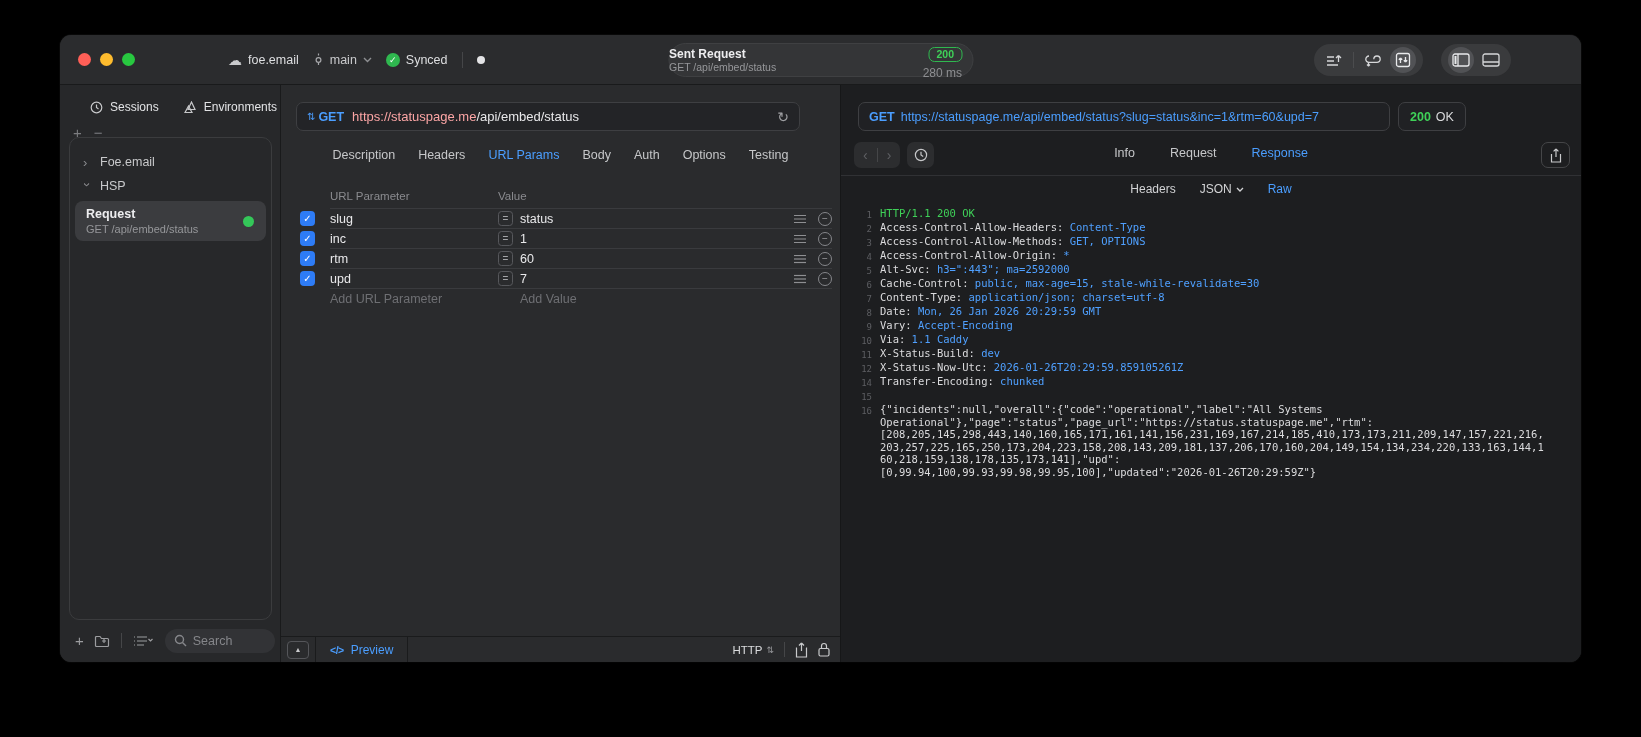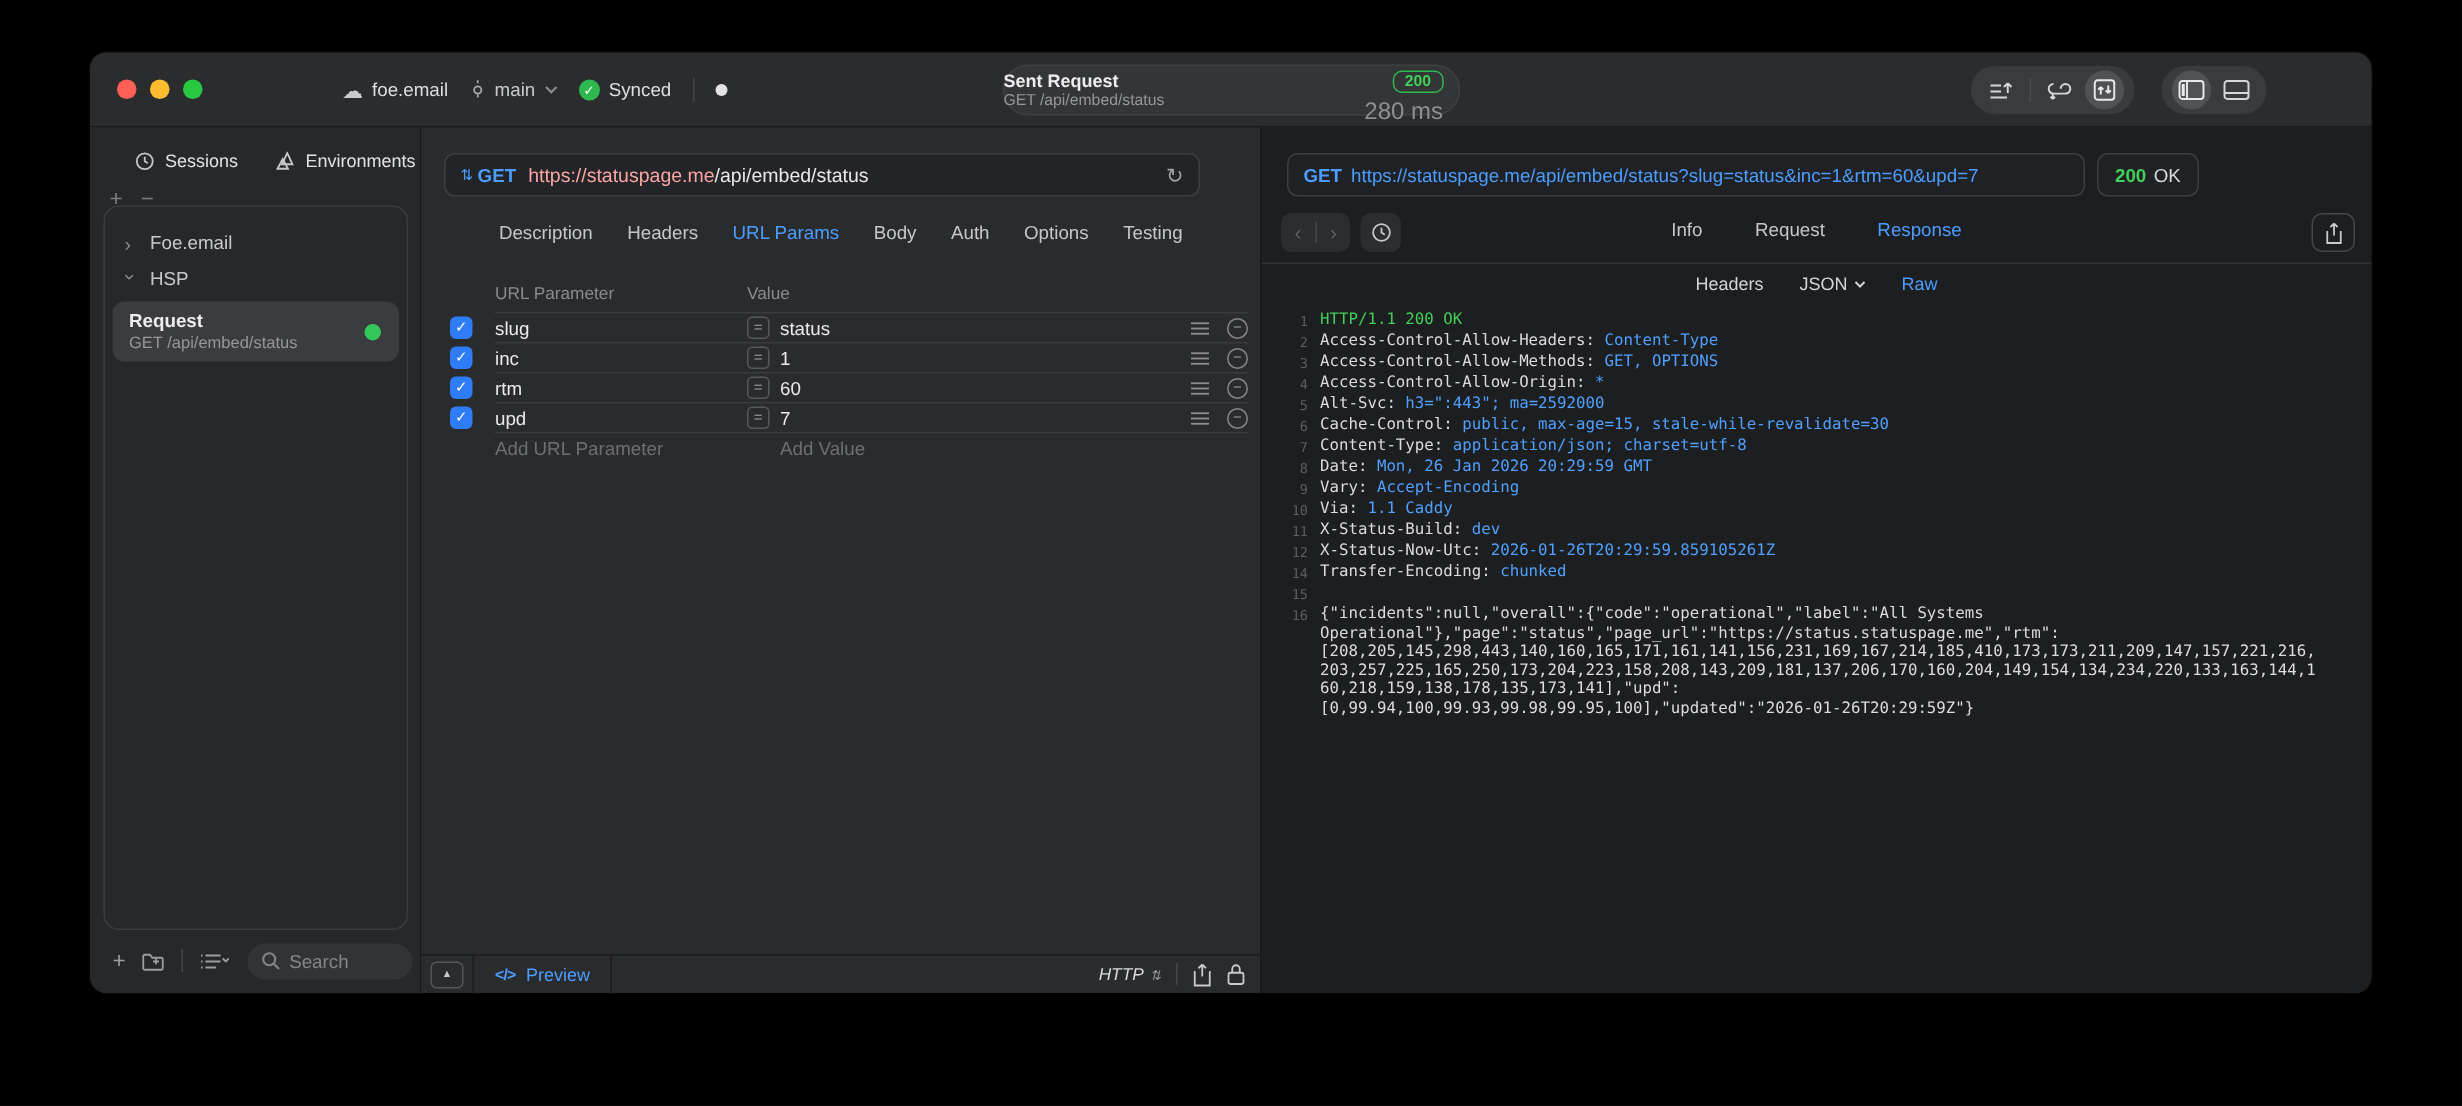--- a/index.html
+++ b/index.html
@@ -26,21 +26,21 @@
 
   .center-pill { position:absolute; left:50%; top:8px; transform:translateX(-50%);
     width:305px; height:34px; background:#343537; border:1px solid #3F4042; border-radius:17px; }
   .pill-mid { position:absolute; left:0; right:0; top:0; bottom:0; display:flex;
     flex-direction:column; align-items:flex-start; justify-content:center; }
   .pill-title { font-size:12px; font-weight:700; color:#EDEDEF; line-height:14px; }
   .pill-sub { font-size:10.5px; color:#96979A; line-height:12px; }
   .pill-right { position:absolute; right:10px; top:3px; display:flex; flex-direction:column; align-items:flex-end; }
   .code-badge { border:1.5px solid #2FB84F; color:#3FD158; font-size:10.5px; font-weight:700;
     border-radius:6px; padding:0 7px; line-height:13px; }
-  .pill-ms { font-size:16px; color:#8E8F92; margin-top:4px; }
+  .pill-ms { font-size:12px; color:#8E8F92; margin-top:4px; }
 
   .tb-group { position:absolute; top:9px; height:32px; background:#3A3B3D; border-radius:16px;
     display:flex; align-items:center; padding:0 7px; gap:4px; color:#D6D7D9; }
   .g1 { right:158px; } .g2 { right:70px; }
   .tb-ic { width:26px; height:26px; border-radius:50%; display:flex; align-items:center; justify-content:center; }
   .tb-ic.on { background:#515255; }
   .tb-gsep { width:1px; height:16px; background:#4B4C4E; margin:0 2px; }
 
   
   .content { position:absolute; top:50px; left:0; right:0; bottom:0; display:flex; }
@@ -107,21 +107,21 @@
   .p-add-name { width:190px; font-size:12.5px; color:#6E6F73; }
   .p-add-val { font-size:12.5px; color:#6E6F73; }
 
   .req-footer { position:absolute; bottom:0; left:0; right:0; height:26px; background:#2A2B2D;
     border-top:1px solid #1A1B1C; display:flex; align-items:center; }
   .collapse-box { width:22px; height:18px; border:1px solid #55565A; border-radius:4px; margin:0 6px;
     display:flex; align-items:center; justify-content:center; color:#C9CACC; font-size:7px; }
   .f-sep { width:1px; height:25px; background:#1A1B1C; }
   .preview { display:flex; align-items:center; gap:7px; color:#4B9EFF; padding:0 14px; font-size:12px; }
   .code-glyph { font-size:10.5px; font-weight:700; letter-spacing:-0.5px; }
-  .f-right { margin-left:auto; display:flex; gap:10px; padding-right:10px; color:#C9CACC;font-style:italic; }
+  .f-right { margin-left:auto; display:flex; gap:10px; padding-right:10px; color:#C9CACC; }
   .http-sel { display:flex; align-items:center; gap:4px; font-size:11.5px; color:#DADBDD; }
   .http-arrows { font-size:9px; color:#97989B; }
   .f-vsep { width:1px; height:15px; background:#454648; }
 
   
   .resp-url { position:absolute; left:17px; top:17px; width:532px; height:29px; background:#202124;
     border:1px solid #3E3F42; border-radius:7px; display:flex; align-items:center; padding:0 10px;
     font-size:12.5px; color:#4B9EFF; white-space:nowrap; overflow:hidden; }
   .resp-url b { font-weight:700; margin-right:6px; }
   .resp-status { position:absolute; left:557px; top:17px; height:29px; border:1px solid #3E3F42;

